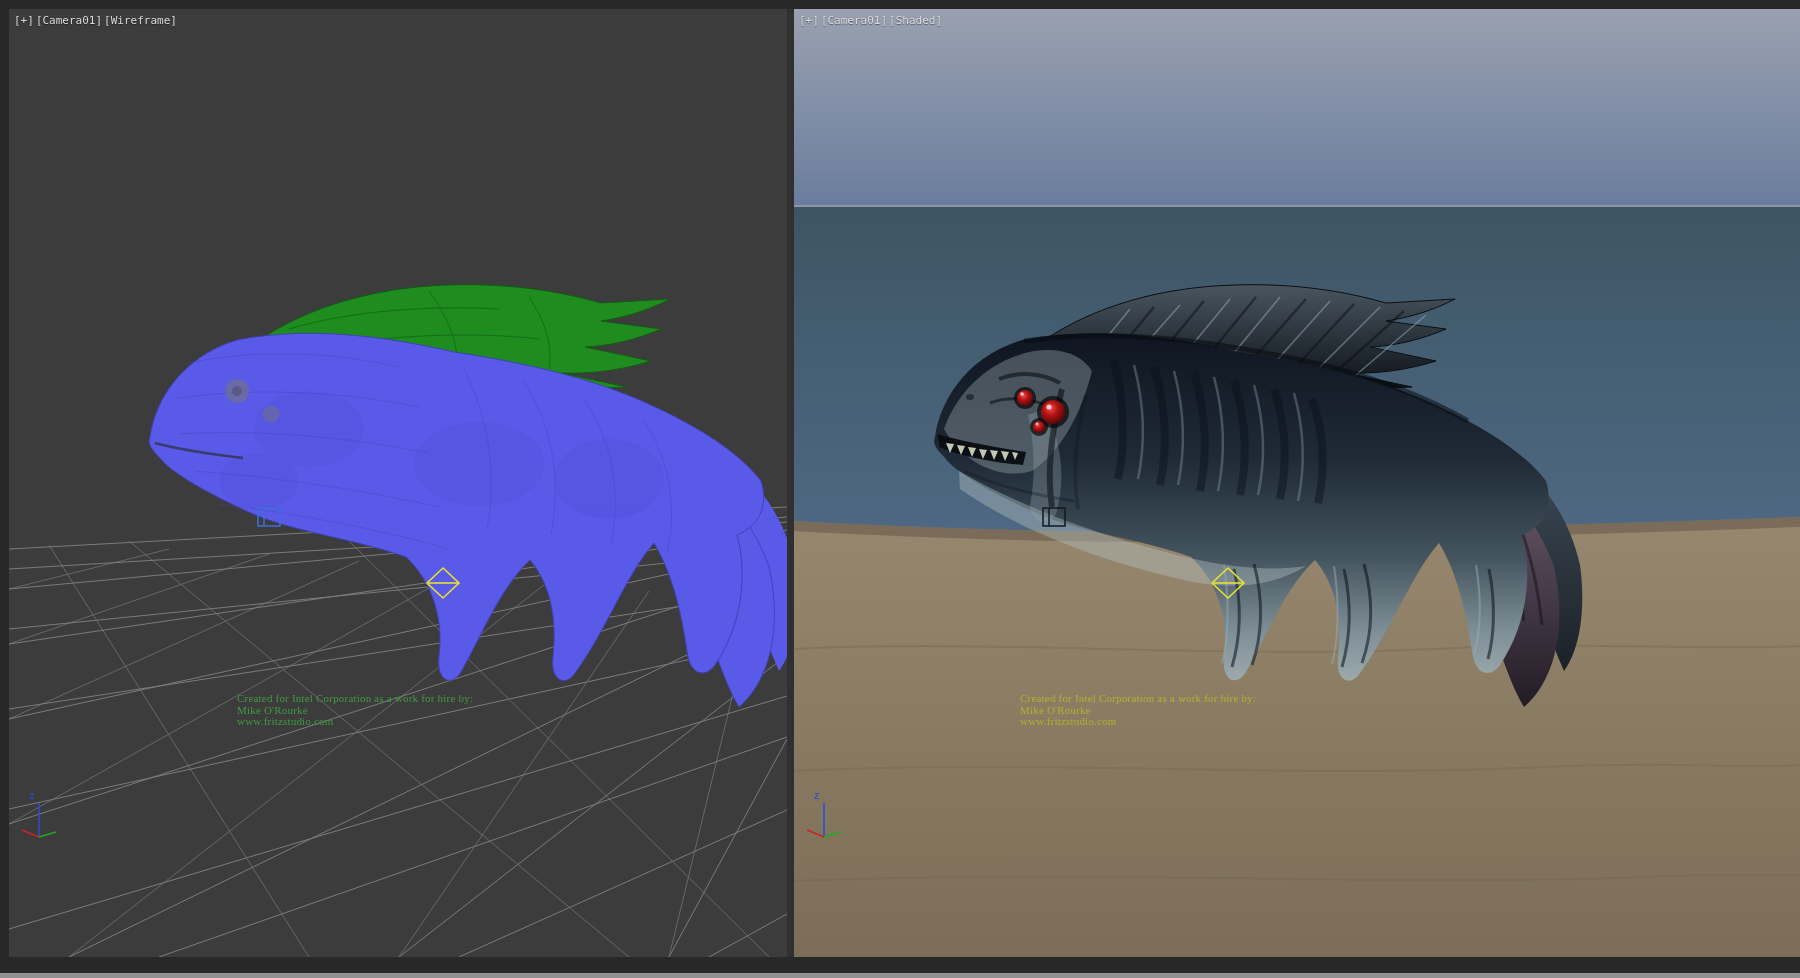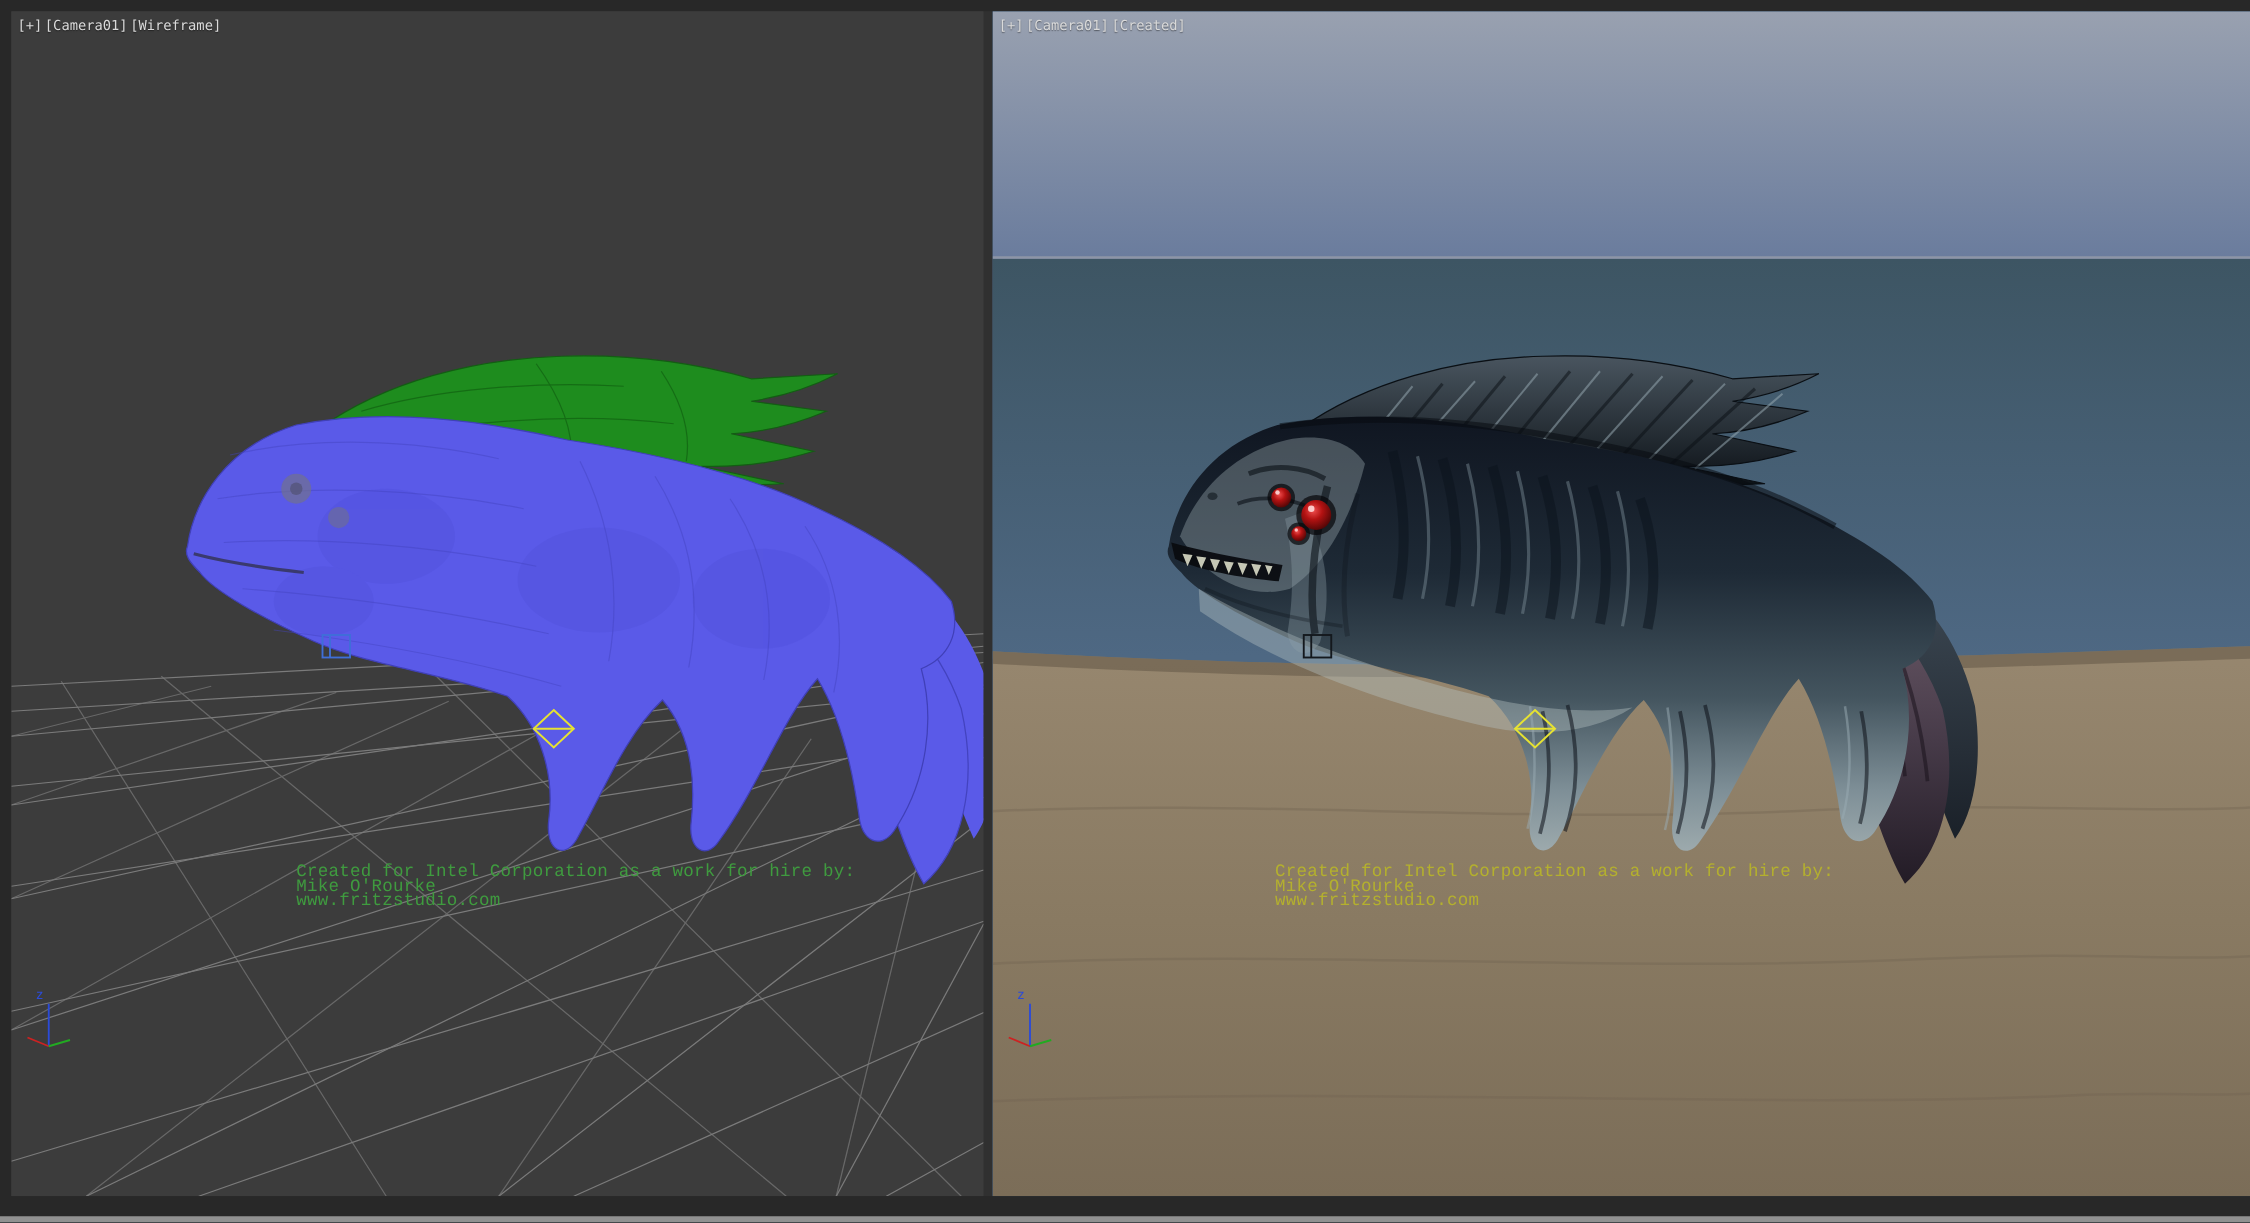--- a/index.html
+++ b/index.html
@@ -9,22 +9,22 @@
   .viewport { position:absolute; top:9px; height:948px; overflow:hidden; }
   .vp-left  { left:9px;   width:778px;  background:#3c3c3c; }
   .vp-right { left:794px; width:1006px; background:#4e6883; }
   .divider  { position:absolute; left:787px; top:9px; width:7px; height:948px; background:#303030; cursor:ew-resize; }
   .bottom-strip { position:absolute; left:0; top:957px; width:1800px; height:21px; background:#282828; }
   .bottom-strip::after { content:""; position:absolute; left:0; bottom:0; width:100%; height:5px; background:#919191; }
   .scene { position:absolute; inset:0; width:100%; height:100%; display:block; }
   .vp-label { position:absolute; top:5px; left:5px; font-family:"DejaVu Sans Mono", monospace;
               font-size:11px; color:#dadada; display:flex; gap:2px; cursor:default;
               text-shadow:0 1px 1px rgba(0,0,0,.45); }
-  .credit { position:absolute; font-size:14px; line-height:11.5px; letter-spacing:.2px;
-            white-space:nowrap; font-family:Liberation Mono, monospace; }
+  .credit { position:absolute; font-size:11px; line-height:11.5px; letter-spacing:.2px;
+            white-space:nowrap; font-family:Liberation Serif, serif; }
   .credit-green  { left:228px; top:684px; color:#3f9b3f; }
   .credit-yellow { left:226px; top:684px; color:#b4b02e; }
   .tripod { position:absolute; left:8px; top:778px; width:44px; height:56px; }
   .tripod svg { display:block; }
 </style>
 </head>
 <body>
 
 <div class="stage">
 
@@ -280,21 +280,21 @@
       </g>
       <g fill="none" stroke-width="1.6" stroke="#e6e232">
         <polygon points="434,559 450,574 434,589 418,574"></polygon>
         <line x1="418" y1="574" x2="450" y2="574"></line>
       </g>
     </svg>
 
     <div class="vp-label">
       <span>[+]</span>
       <span>[Camera01]</span>
-      <span>[Created]</span>
+      <span>[Shaded]</span>
     </div>
 
     <div class="credit credit-yellow">
       <div>Created for Intel Corporation as a work for hire by:</div>
       <div>Mike O'Rourke</div>
       <div>www.fritzstudio.com</div>
     </div>
 
     <div class="tripod">
       <svg viewBox="0 0 44 56" width="44" height="56">

